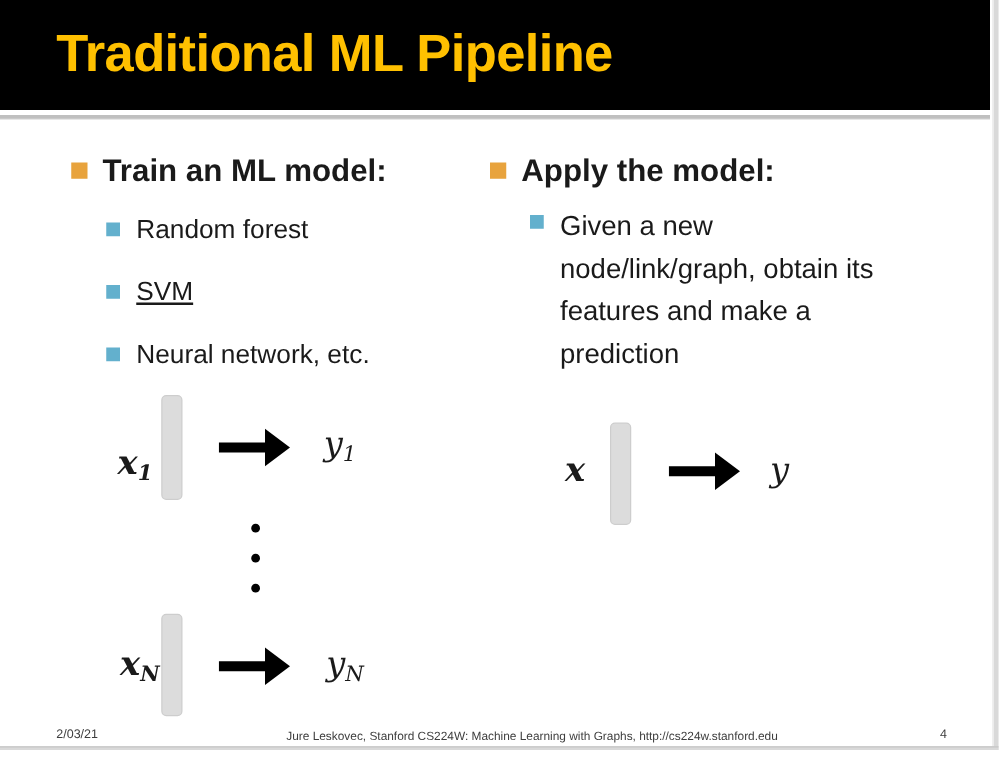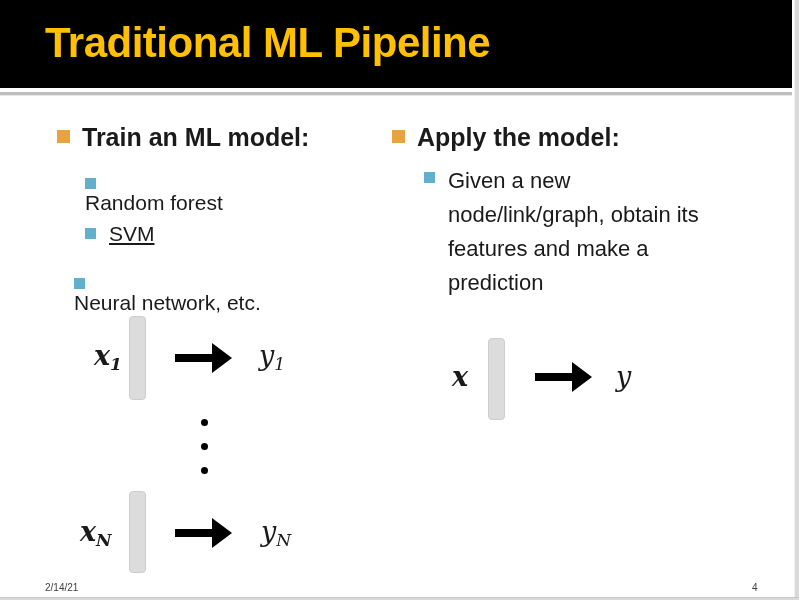--- a/index.html
+++ b/index.html
@@ -90,69 +90,70 @@
 
   <div class="header">
     <div class="title">Traditional ML Pipeline</div>
   </div>
   <div class="divider"></div>
 
   <div class="brow" style="left:57px;top:122px;">
     <span class="sq1"></span>
     <span class="h-l1">Train an ML model:</span>
   </div>
-  <div class="brow" style="left:85px;top:170px;flex-direction:column;">
+  <div class="brow" style="left:85px;top:170px;">
     <span class="sq2"></span>
     <span class="t-l2">Random forest</span>
   </div>
   <div class="brow" style="left:85px;top:220px;text-decoration:underline;">
     <span class="sq2"></span>
     <span class="t-l2">SVM</span>
   </div>
-  <div class="brow" style="left:74px;top:270px;flex-direction:column;">
+  <div class="brow" style="left:85px;top:270px;">
     <span class="sq2"></span>
     <span class="t-l2">Neural network, etc.</span>
   </div>
 
   <div class="brow" style="left:392px;top:122px;">
     <span class="sq1"></span>
     <span class="h-l1">Apply the model:</span>
   </div>
   <div class="brow" style="left:424px;top:164px;">
     <span class="sq2"></span>
     <span class="t-l2-wrap">Given a new
 node/link/graph, obtain its
 features and make a
 prediction</span>
   </div>
 
-  <div class="math" style="left:94px;top:339px;"><span class="base-bold">x</span><span class="sub sub-bold">1</span></div>
+  <div class="math" style="left:94px;top:354px;"><span class="base-bold">x</span><span class="sub sub-bold">1</span></div>
   <div class="bar" style="left:129px;top:316px;height:84px;"></div>
   <svg class="arrow" style="left:175px;top:342px;" viewBox="0 0 58 32">
     <polygon points="0,12 37,12 37,1 57,16 37,31 37,20 0,20" fill="#000000"></polygon>
   </svg>
   <div class="math" style="left:259px;top:339px;text-align:right;"><span>y</span><span class="sub">1</span></div>
 
   <span class="dot" style="left:201px;top:419px;"></span>
   <span class="dot" style="left:201px;top:443px;"></span>
   <span class="dot" style="left:201px;top:467px;"></span>
 
-  <div class="math" style="left:80px;top:515px;"><span class="base-bold">x</span><span class="sub sub-bold">N</span></div>
+  <div class="math" style="left:96px;top:515px;"><span class="base-bold">x</span><span class="sub sub-bold">N</span></div>
   <div class="bar" style="left:129px;top:491px;height:82px;"></div>
   <svg class="arrow" style="left:175px;top:517px;" viewBox="0 0 58 32">
     <polygon points="0,12 37,12 37,1 57,16 37,31 37,20 0,20" fill="#000000"></polygon>
   </svg>
   <div class="math" style="left:261px;top:515px;text-align:right;"><span>y</span><span class="sub">N</span></div>
 
   <div class="math" style="left:452px;top:360px;"><span class="base-bold">x</span></div>
   <div class="bar" style="left:488px;top:338px;height:82px;"></div>
   <svg class="arrow" style="left:535px;top:361px;" viewBox="0 0 58 32">
     <polygon points="0,12 37,12 37,1 57,16 37,31 37,20 0,20" fill="#000000"></polygon>
   </svg>
   <div class="math" style="left:616px;top:360px;"><span>y</span></div>
 
-  <div class="footer-date">2/14/21</div>
+  <div class="footer-date">2/03/21</div>
+  <div class="footer-credit">Jure Leskovec, Stanford CS224W: Machine Learning with Graphs, http://cs224w.stanford.edu</div>
   <div class="footer-page">4</div>
 
   <div class="edge-right"></div>
   <div class="edge-bottom"></div>
 
 </div>
 
 </body></html>

